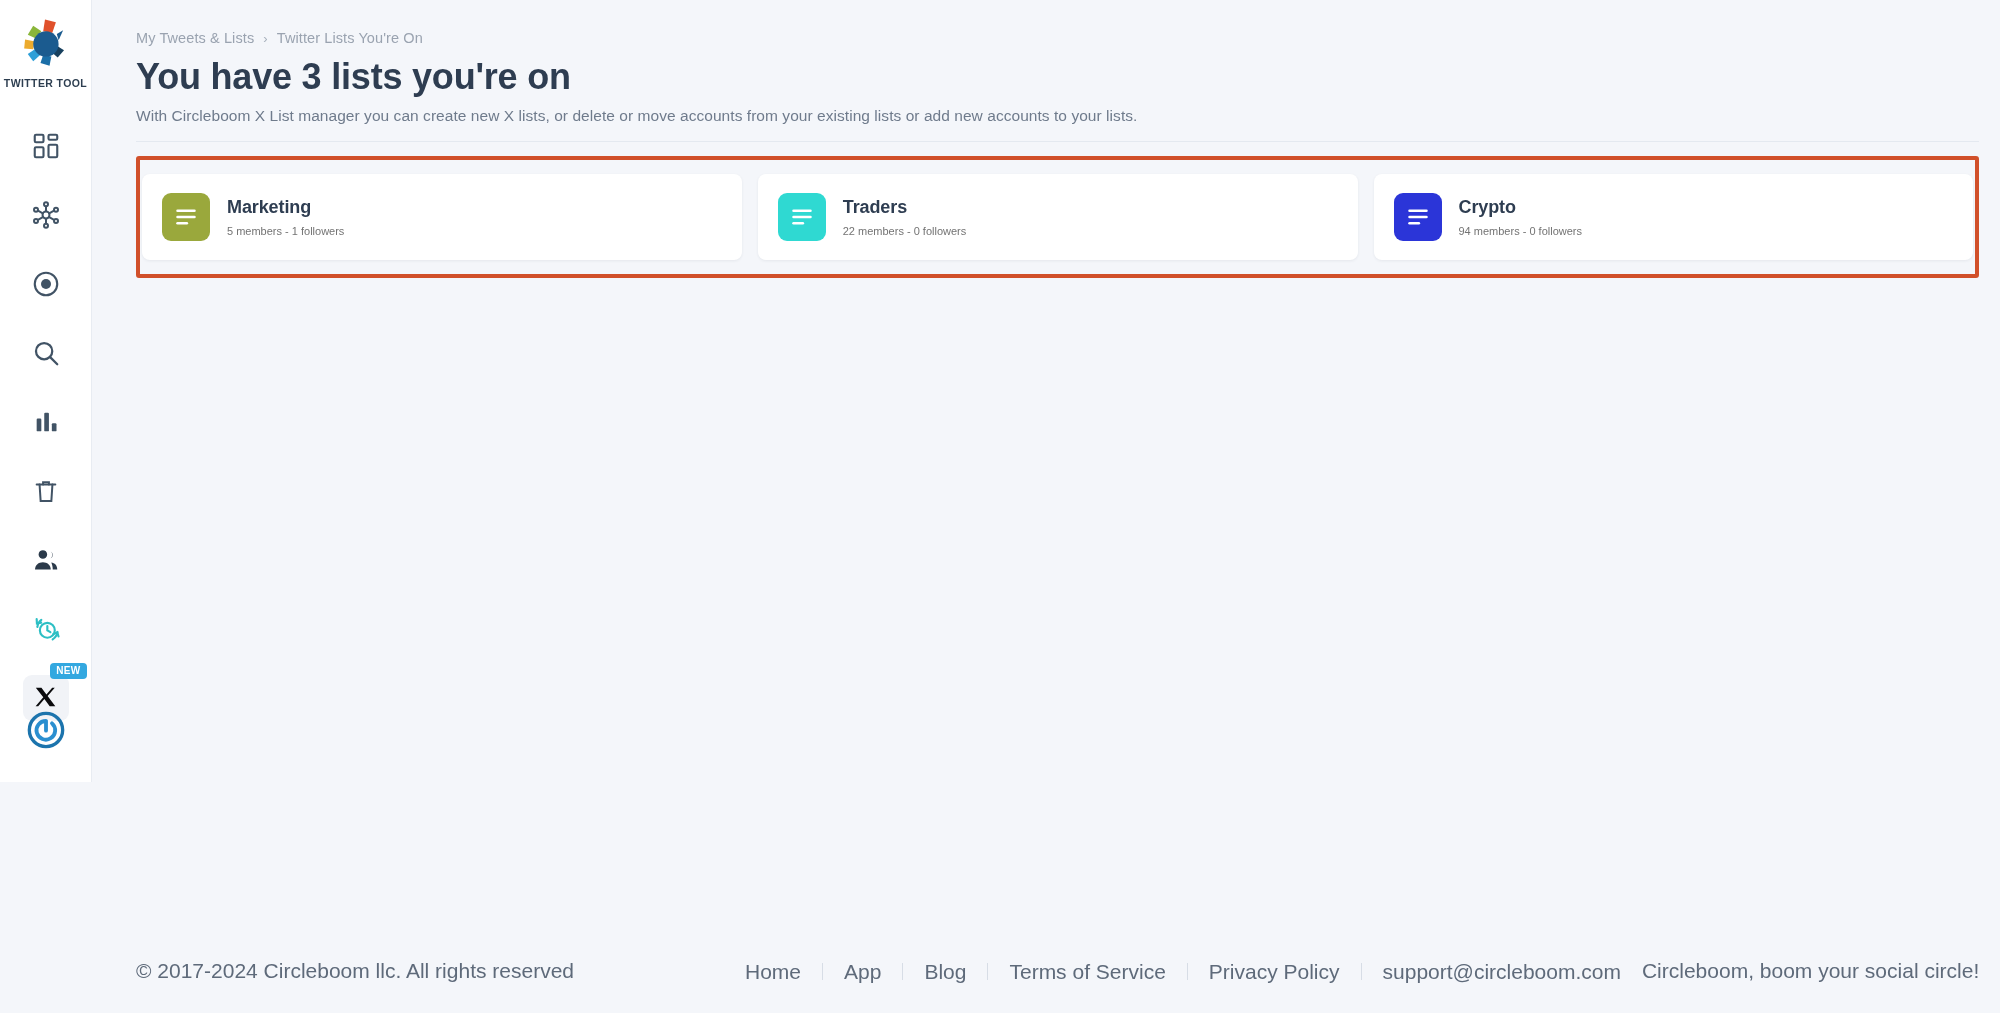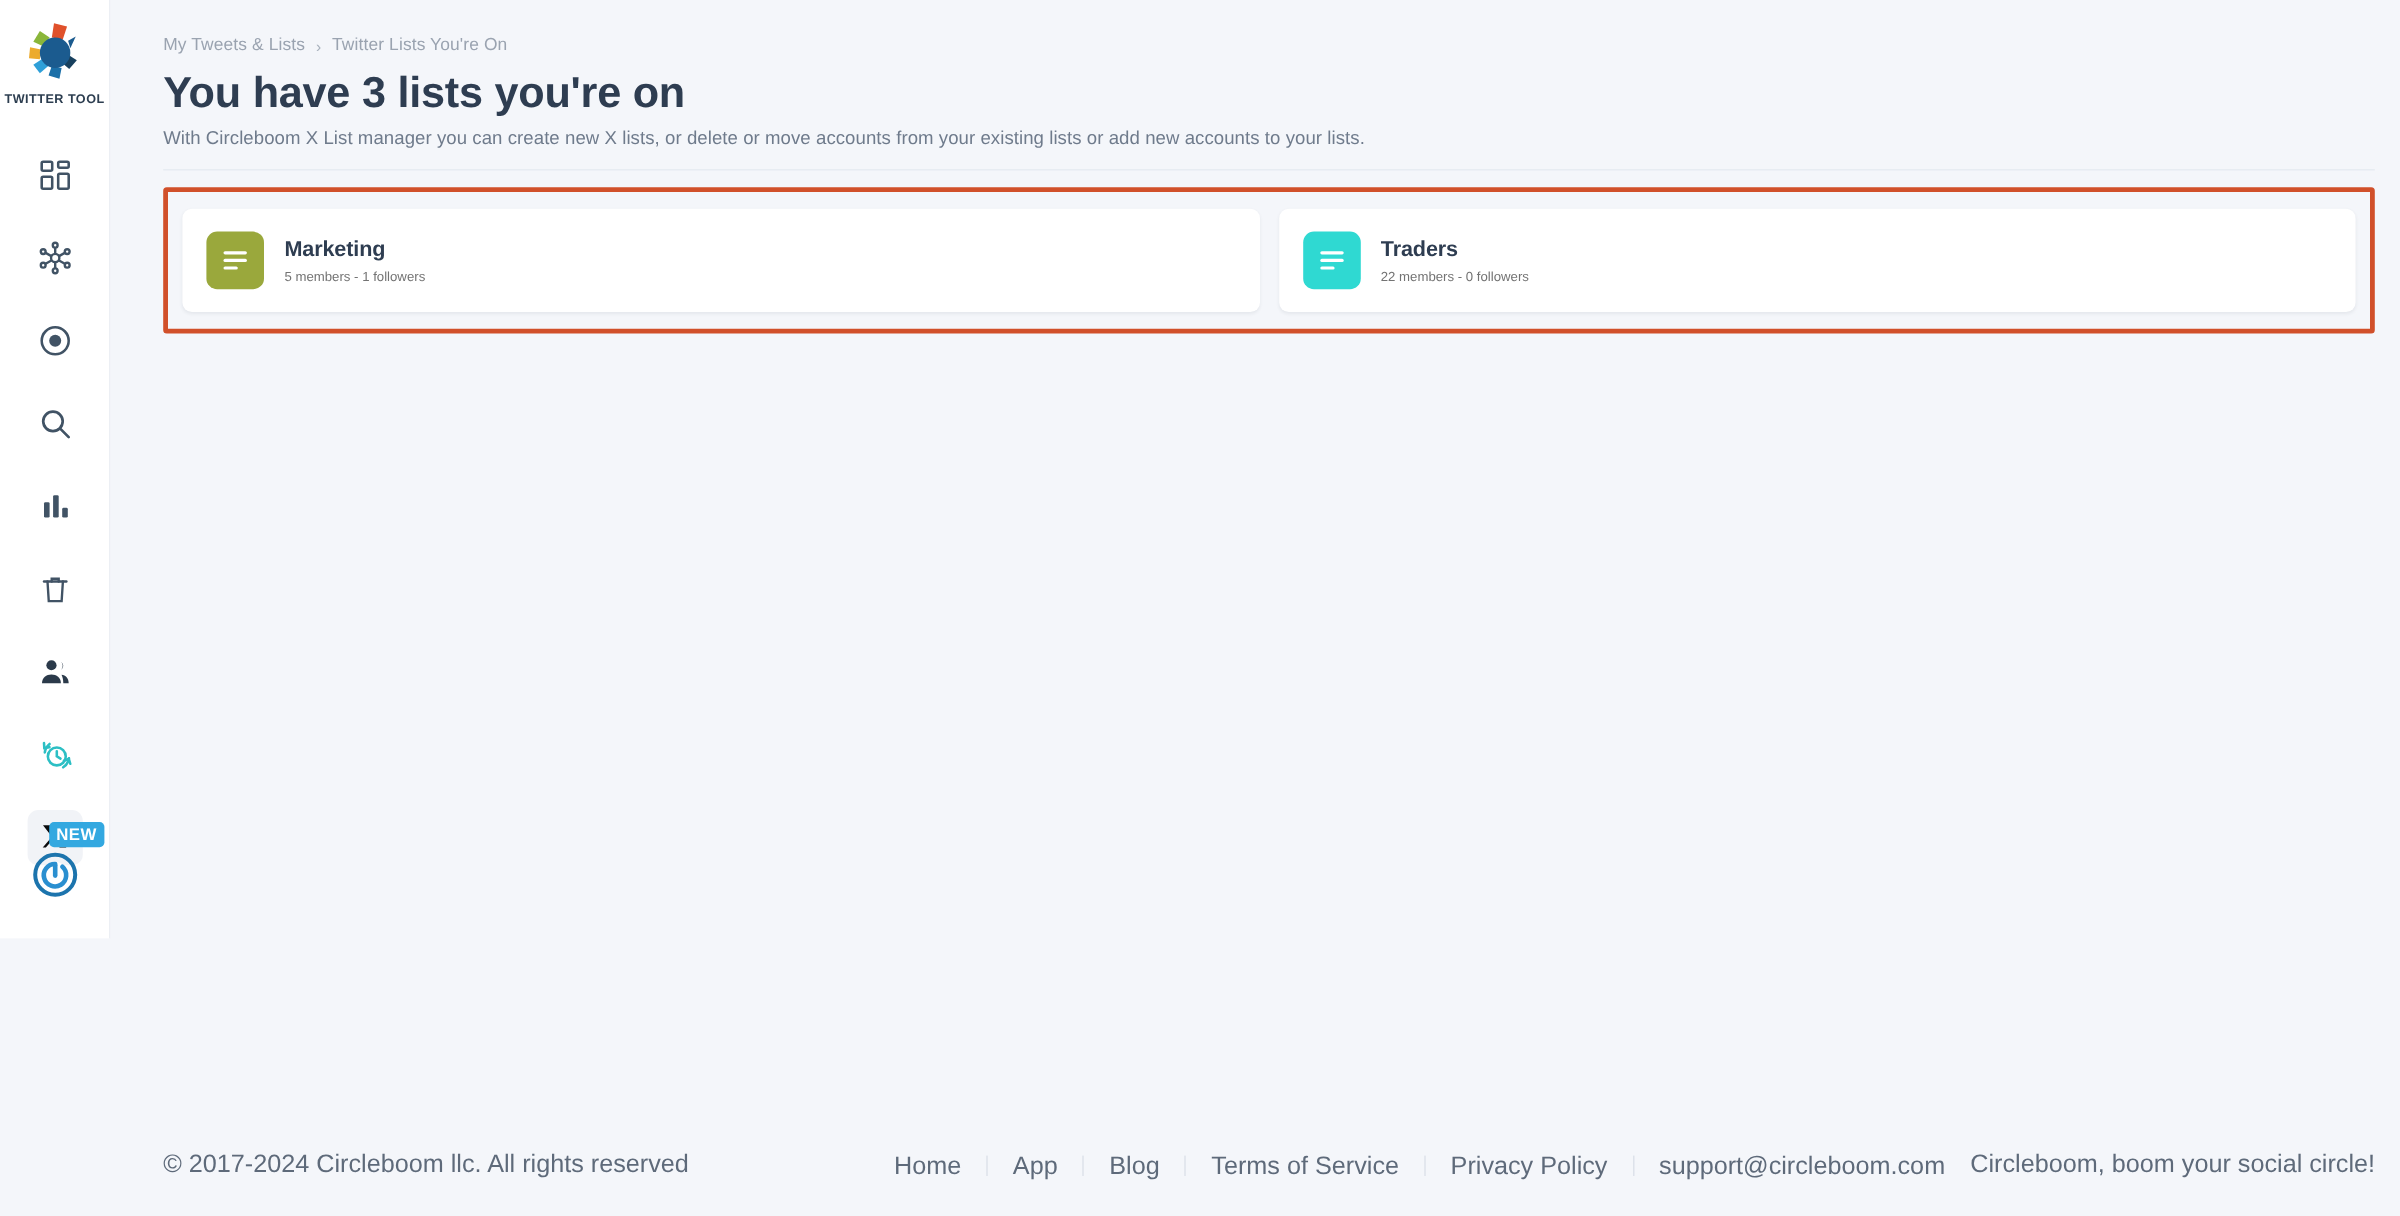--- a/index.html
+++ b/index.html
@@ -37,24 +37,23 @@
   .nav-item svg { display:block; }
   .nav-item.boxed .box {
     width: 46px; height: 46px; border-radius: 9px;
     background: #f1f3f7;
     display:flex; align-items:center; justify-content:center;
     position: relative;
   }
   .new-badge {
     position: absolute; top: -12px; right: -18px;
     background: #33a8e0; color: #fff;
-    font-size: 14px; font-weight: 700; letter-spacing: .3px;
+    font-size: 10px; font-weight: 700; letter-spacing: .3px;
     padding: 2px 6px 3px; border-radius: 4px;
     font-family: "Liberation Sans", sans-serif;
-    margin-top: 22px;
   }
   .sidebar-bottom {
     position: absolute; bottom: 28px; left: 0; width: 92px;
     display: flex; justify-content: center;
   }
 
   
   .main {
     flex: 1 1 auto; height: 1013px;
     display: flex; flex-direction: column;
@@ -81,21 +80,21 @@
   }
   .divider {
     margin-top: 16px; height: 1px; width: 100%;
     background: #e4e9f0;
   }
 
   .lists-wrap {
     margin-top: 14px;
     border: 4px solid #d1502a;
     border-radius: 3px;
-    padding: 14px 12px;
+    padding: 14px 2px;
     background: transparent;
   }
   .cards {
     display: flex; gap: 16px;
   }
   .list-card {
     flex: 1 1 0;
     background: #ffffff;
     border-radius: 8px;
     box-shadow: 0 1px 3px rgba(30,40,60,.07);
@@ -298,20 +297,33 @@
                 <rect x="3" y="10.8" width="18" height="2.4" rx="1.2" fill="#fff"></rect>
                 <rect x="3" y="16.6" width="11" height="2.4" rx="1.2" fill="#fff"></rect>
               </svg>
             </div>
             <div class="list-meta">
               <div class="list-name">Traders</div>
               <div class="list-stats">22 members - 0 followers</div>
             </div>
           </div>
 
+          <div class="list-card">
+            <div class="list-icon" style="background:#2b35d8">
+              <svg width="26" height="26" viewBox="0 0 24 24">
+                <rect x="3" y="5" width="18" height="2.4" rx="1.2" fill="#fff"></rect>
+                <rect x="3" y="10.8" width="18" height="2.4" rx="1.2" fill="#fff"></rect>
+                <rect x="3" y="16.6" width="11" height="2.4" rx="1.2" fill="#fff"></rect>
+              </svg>
+            </div>
+            <div class="list-meta">
+              <div class="list-name">Crypto</div>
+              <div class="list-stats">94 members - 0 followers</div>
+            </div>
+          </div>
 
         </div>
       </div>
 
     </div>
 
     <footer class="footer">
       <div class="footer-copy">© 2017-2024 Circleboom llc. All rights reserved</div>
       <nav class="footer-links">
         <a>Home</a>

